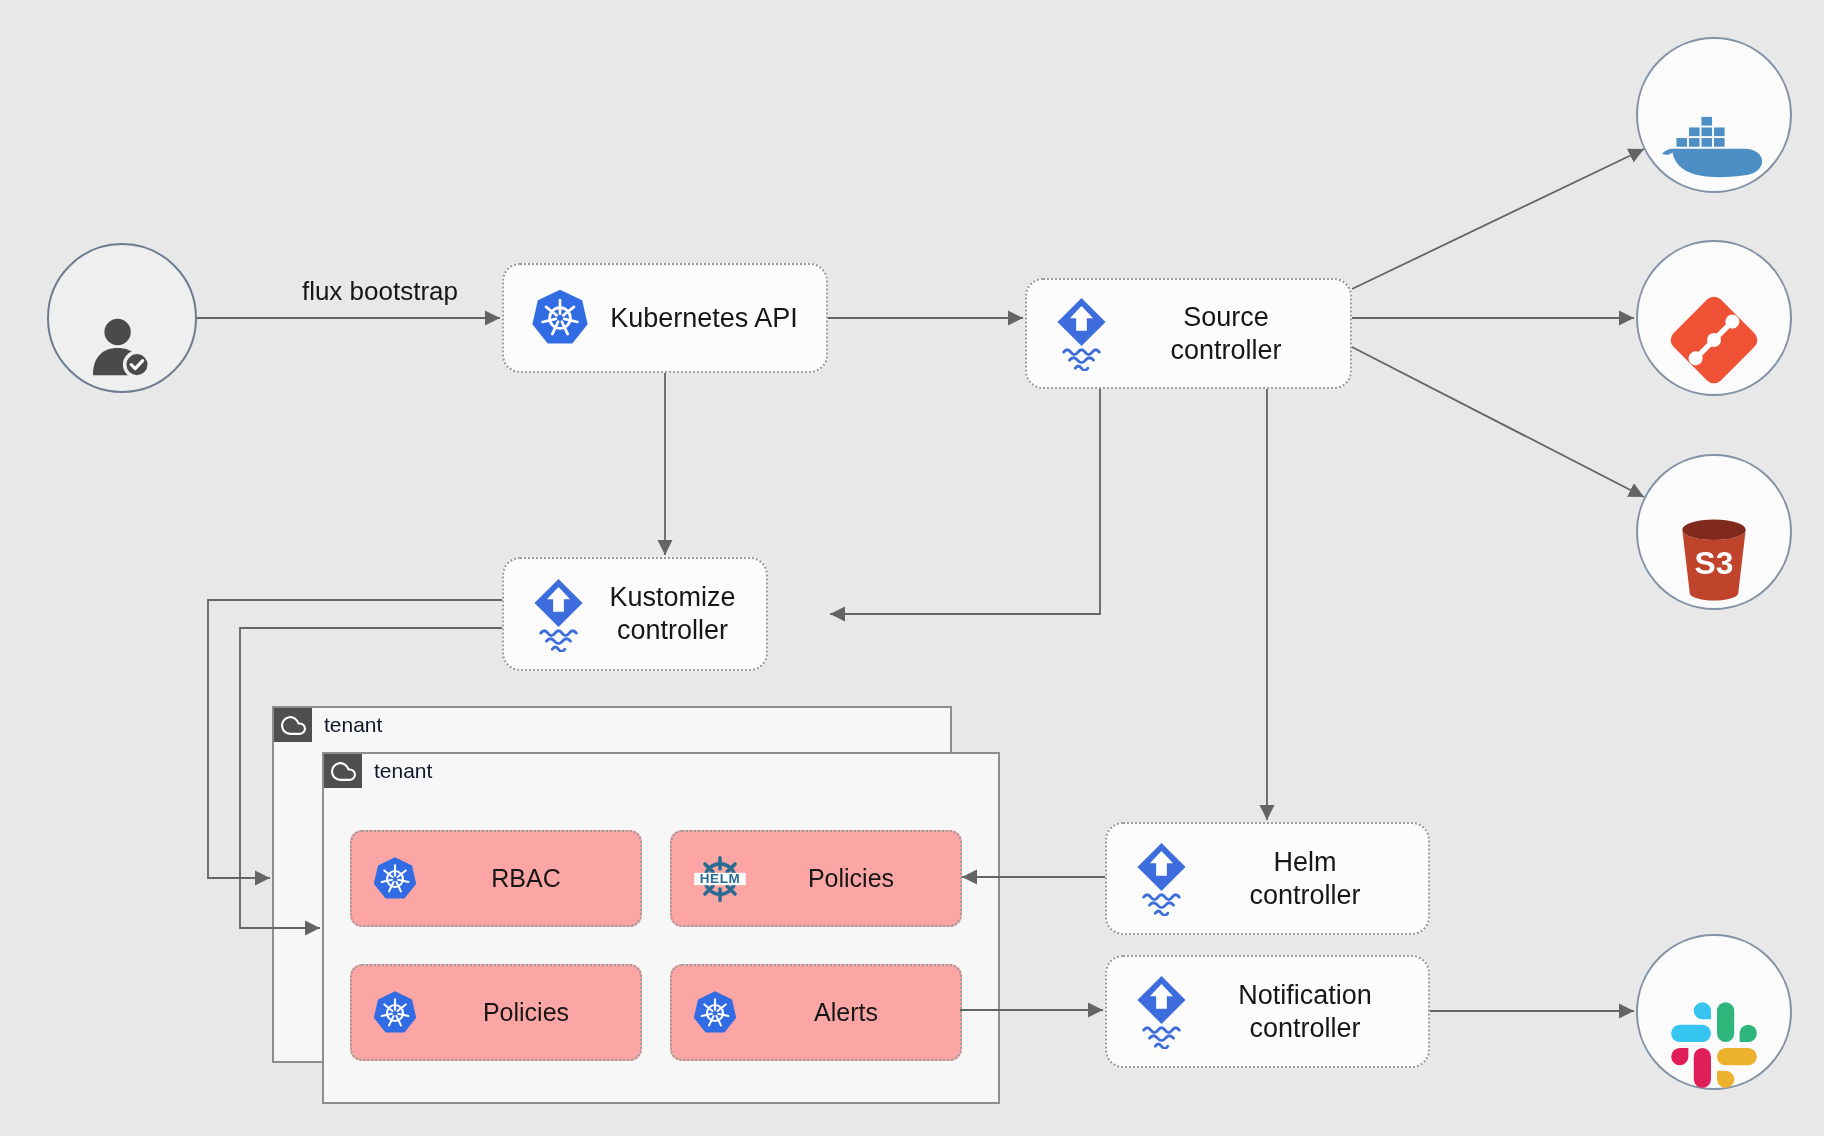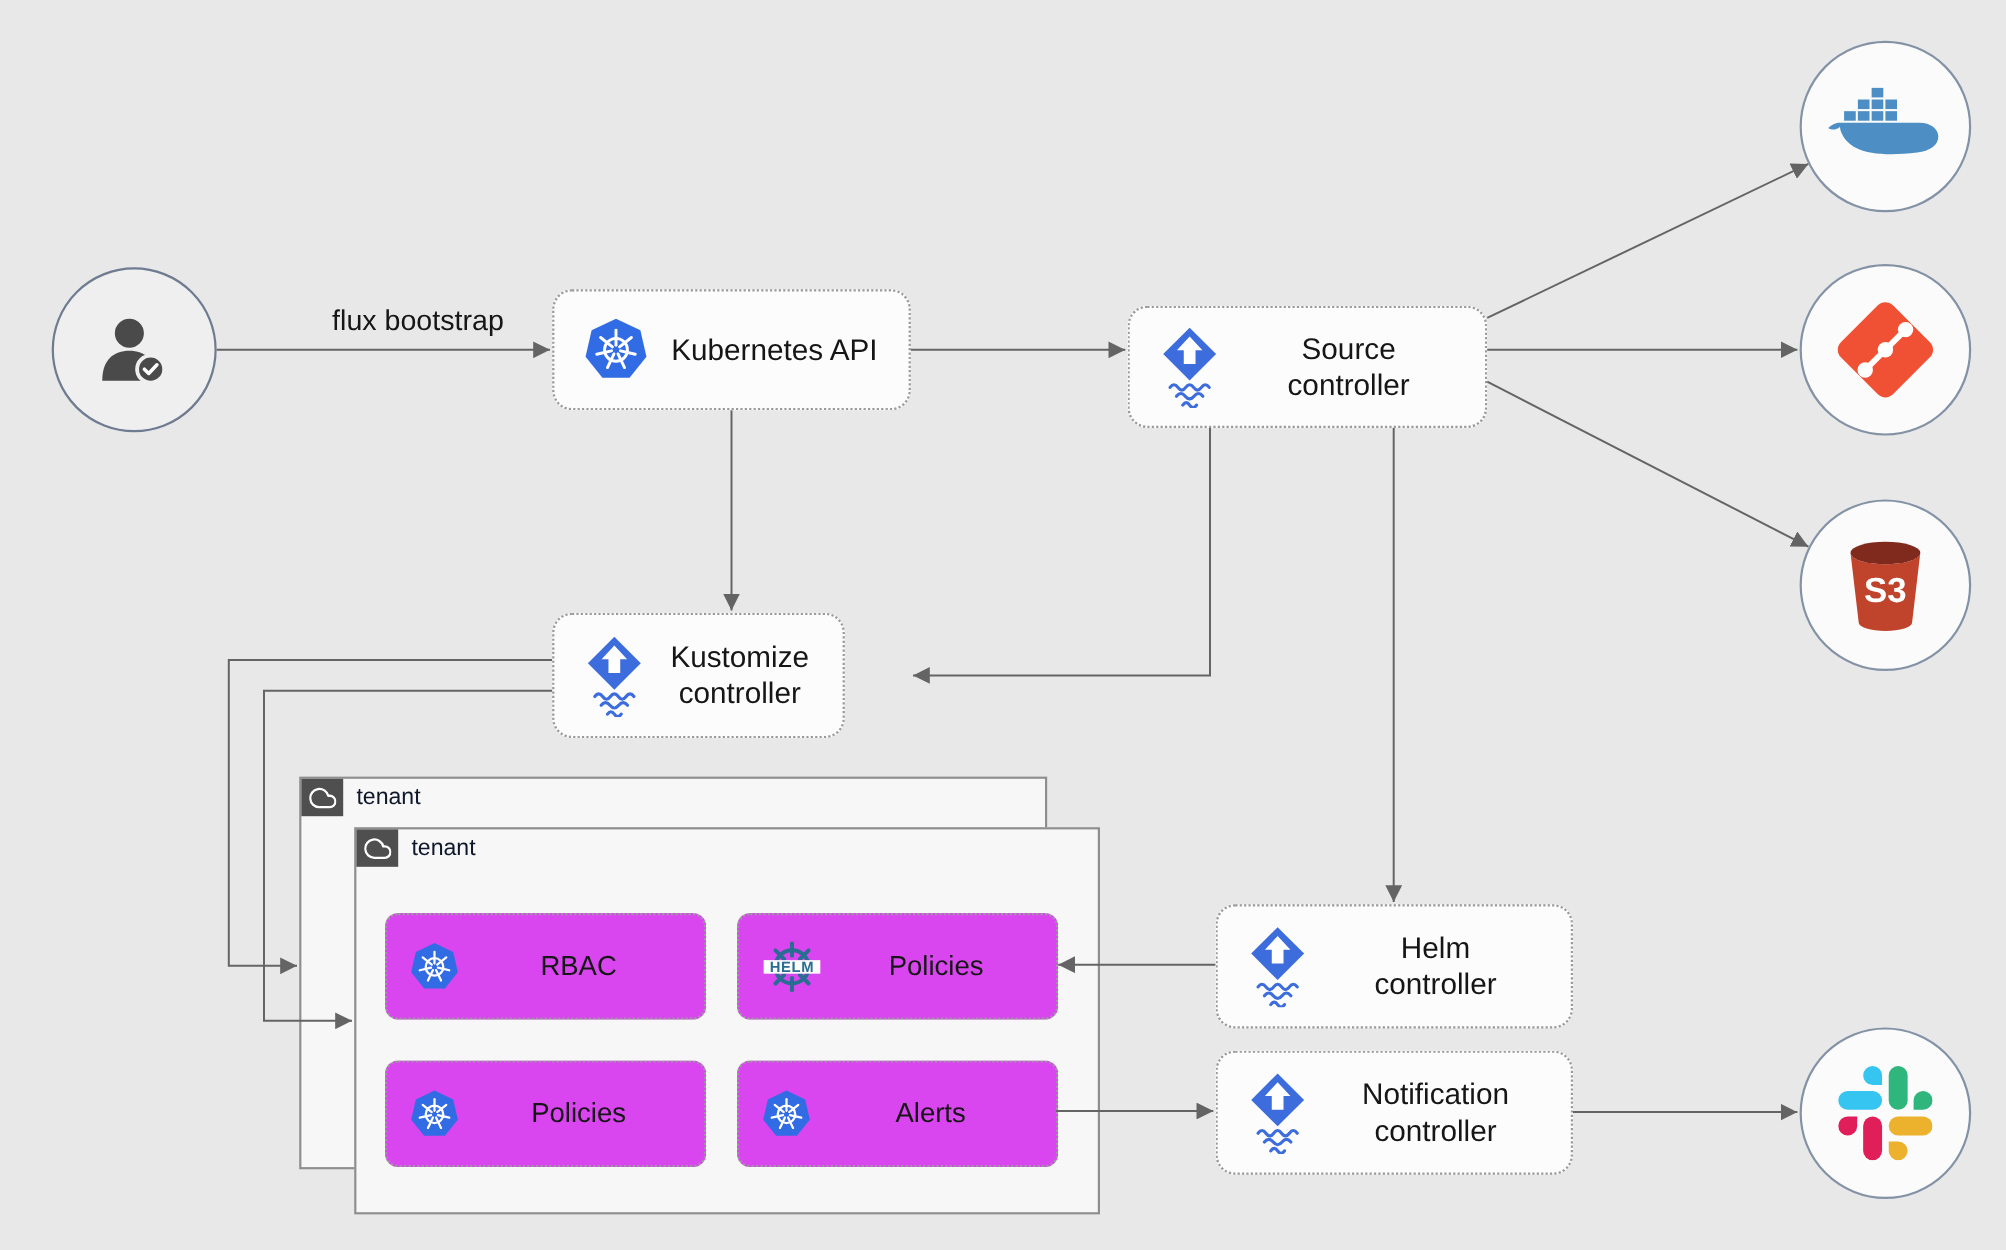--- a/index.html
+++ b/index.html
@@ -6,27 +6,27 @@
   body{margin:0;background:#e8e8e8}
   .canvas{position:relative;width:1824px;height:1136px;background:#e8e8e8;overflow:hidden;
           font-family:"Liberation Sans",sans-serif;color:#161616}
   svg.defs{position:absolute;width:0;height:0}
   .edges{position:absolute;left:0;top:0;z-index:2;pointer-events:none}
   .node{position:absolute;z-index:3}
   .ctrl-box{display:flex;align-items:center;background:#fcfcfc;border:2px dotted #9a9a9a;
             border-radius:18px;padding:0 16px 0 26px;gap:8px}
   .ctrl-label{flex:1;text-align:center;font-size:27px;line-height:1.22;white-space:pre-line}
   .io-circle{width:156px;height:156px;border-radius:50%;background:#fbfbfb;border:2px solid #8492a6;
-             display:flex;align-items:center;justify-content:center}
+             display:flex;align-items:flex-end;justify-content:center}
   .edge-label{position:absolute;z-index:3;font-size:26px;text-align:right}
   .tenant{position:absolute;z-index:1;background:#f7f7f7;border:2px solid #8e8e8e}
   .tenant-tab{position:absolute;top:0;left:0;width:38px;height:34px;background:#4f4f4f;
               display:flex;align-items:center;justify-content:center}
   .tenant-title{position:absolute;top:5px;left:50px;font-size:21px;color:#0f172a}
-  .mini-box{position:absolute;display:flex;align-items:center;background:#d946ef;
+  .mini-box{position:absolute;display:flex;align-items:center;background:#fca5a5;
             border:2px dotted #9a9a9a;border-radius:12px;padding:0 12px 0 20px;width:292px;height:97px;gap:6px}
   .mini-label{flex:1;text-align:center;font-size:25px}
 
   #node-user{left:47px;top:243px;width:150px;height:150px;background:#efefef;border-color:#6f7b90}
   #label-bootstrap{left:238px;top:276px;width:220px}
   #node-k8s-api{left:502px;top:263px;width:326px;height:110px}
   #node-source{left:1025px;top:278px;width:327px;height:111px}
   #node-kustomize{left:502px;top:557px;width:266px;height:114px}
   #node-helm{left:1105px;top:822px;width:325px;height:113px}
   #node-notification{left:1105px;top:955px;width:325px;height:113px}

